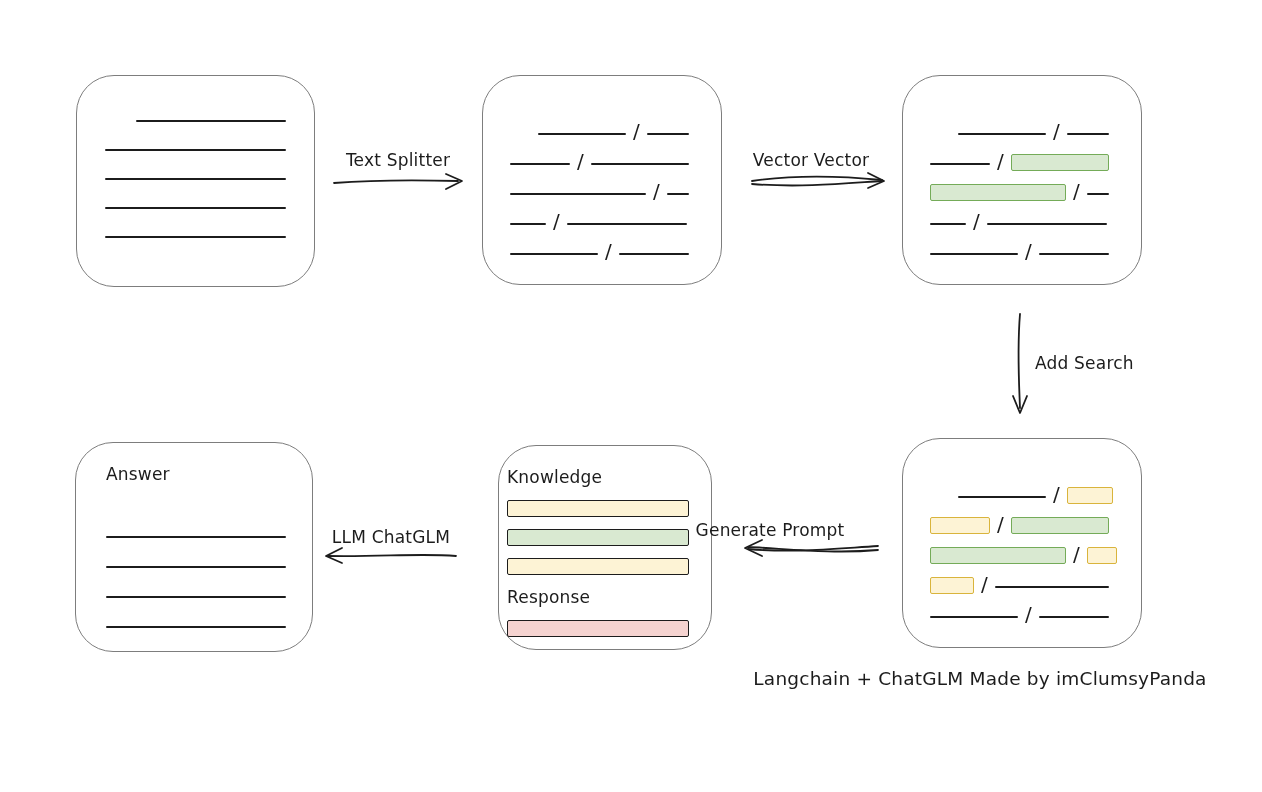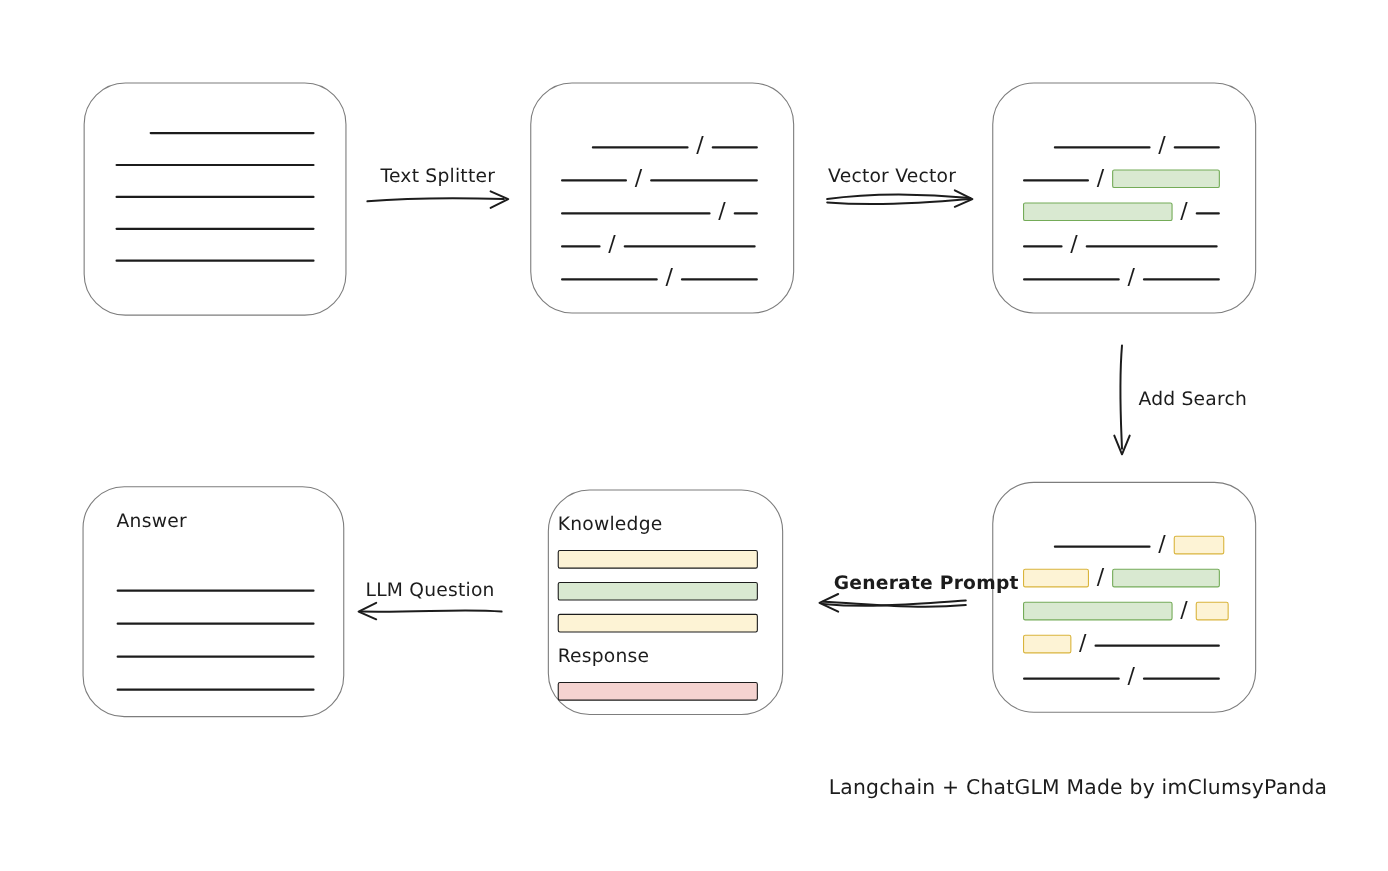--- a/index.html
+++ b/index.html
@@ -195,18 +195,18 @@
         <div class="doc-line" style="width: 180px;"></div>
         <div class="doc-line" style="width: 180px;"></div>
         <div class="doc-line" style="width: 180px;"></div>
         <div class="doc-line" style="width: 180px;"></div>
       </div>
   </div>
 
   <div class="arrow-label centered" style="left:398px; top:150px;">Text Splitter</div>
   <div class="arrow-label centered" style="left:811px; top:150px;">Vector Vector</div>
   <div class="arrow-label" style="left:1035px; top:353px;">Add Search</div>
-  <div class="arrow-label centered" style="left:842px; top:520px;font-weight:bold;">Generate Prompt</div>
-  <div class="arrow-label centered" style="left:391px; top:527px;">LLM Question</div>
-
-  <div class="footer-credit" style="left:980px; top:706px;">Langchain + ChatGLM Made by imClumsyPanda</div>
+  <div class="arrow-label centered" style="left:770px; top:520px;">Generate Prompt</div>
+  <div class="arrow-label centered" style="left:391px; top:527px;">LLM ChatGLM</div>
+
+  <div class="footer-credit" style="left:980px; top:668px;">Langchain + ChatGLM Made by imClumsyPanda</div>
 
 </div>
 
 </body></html>

